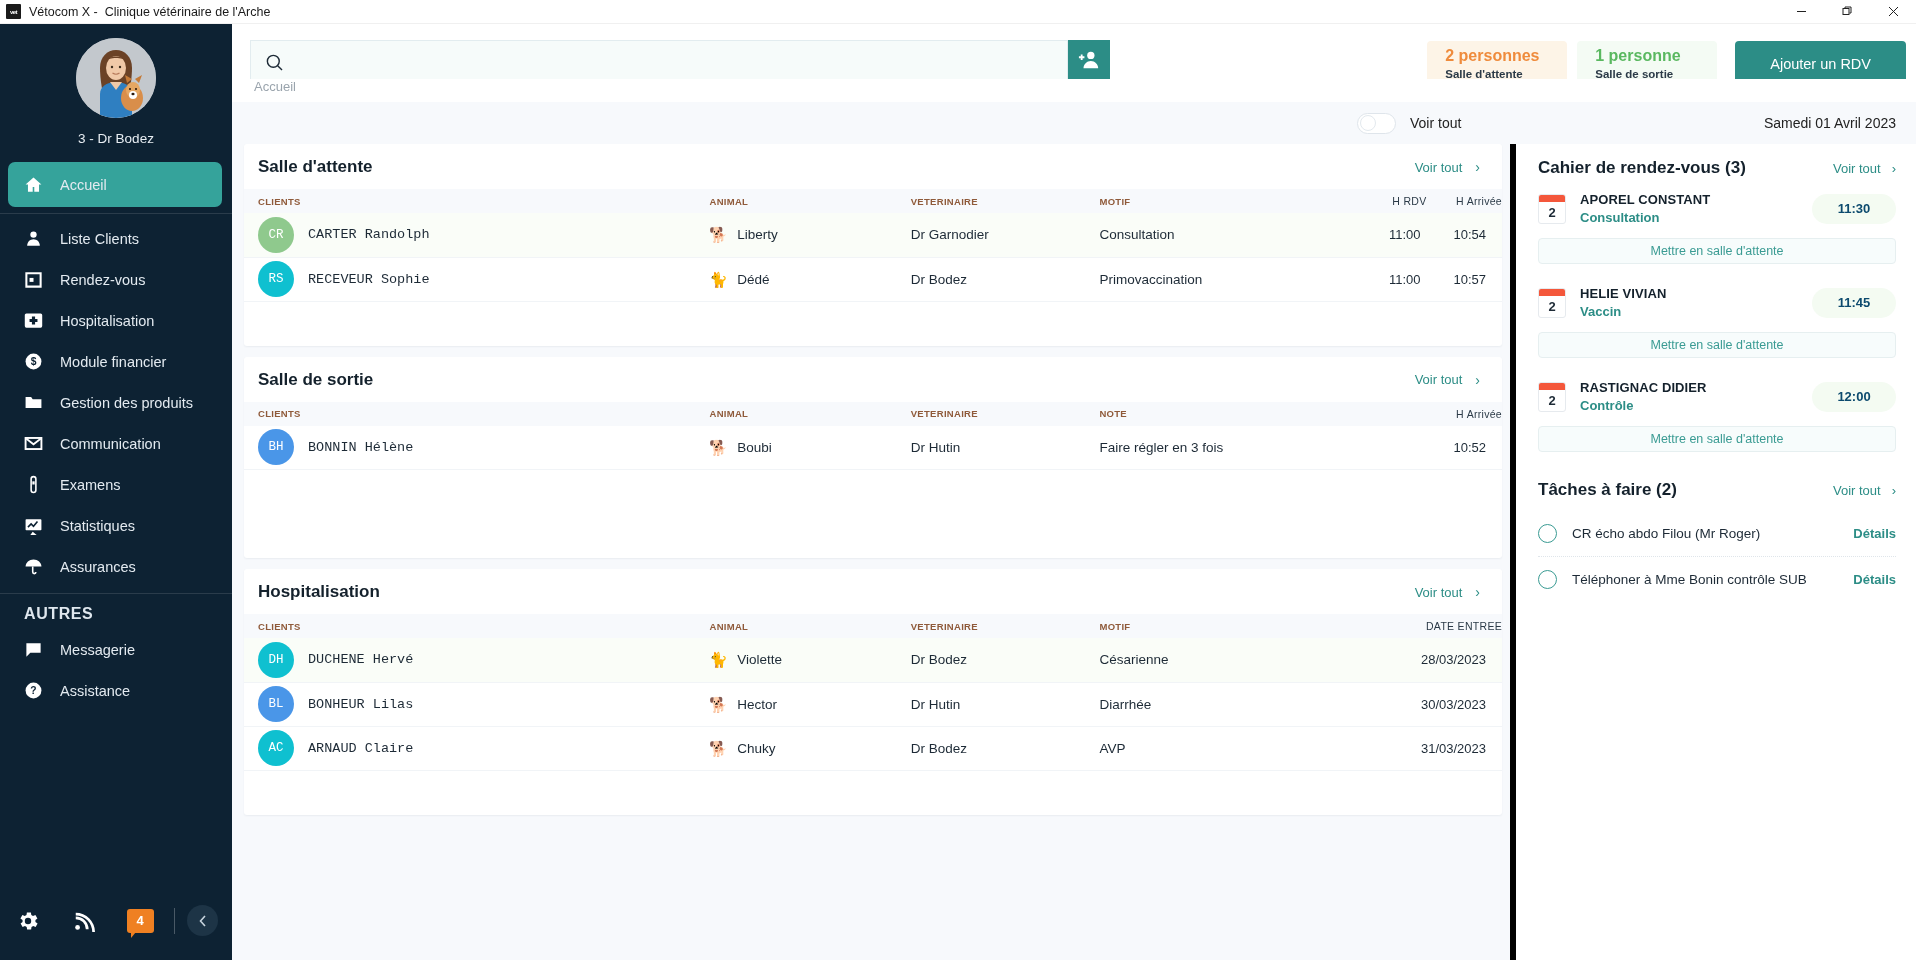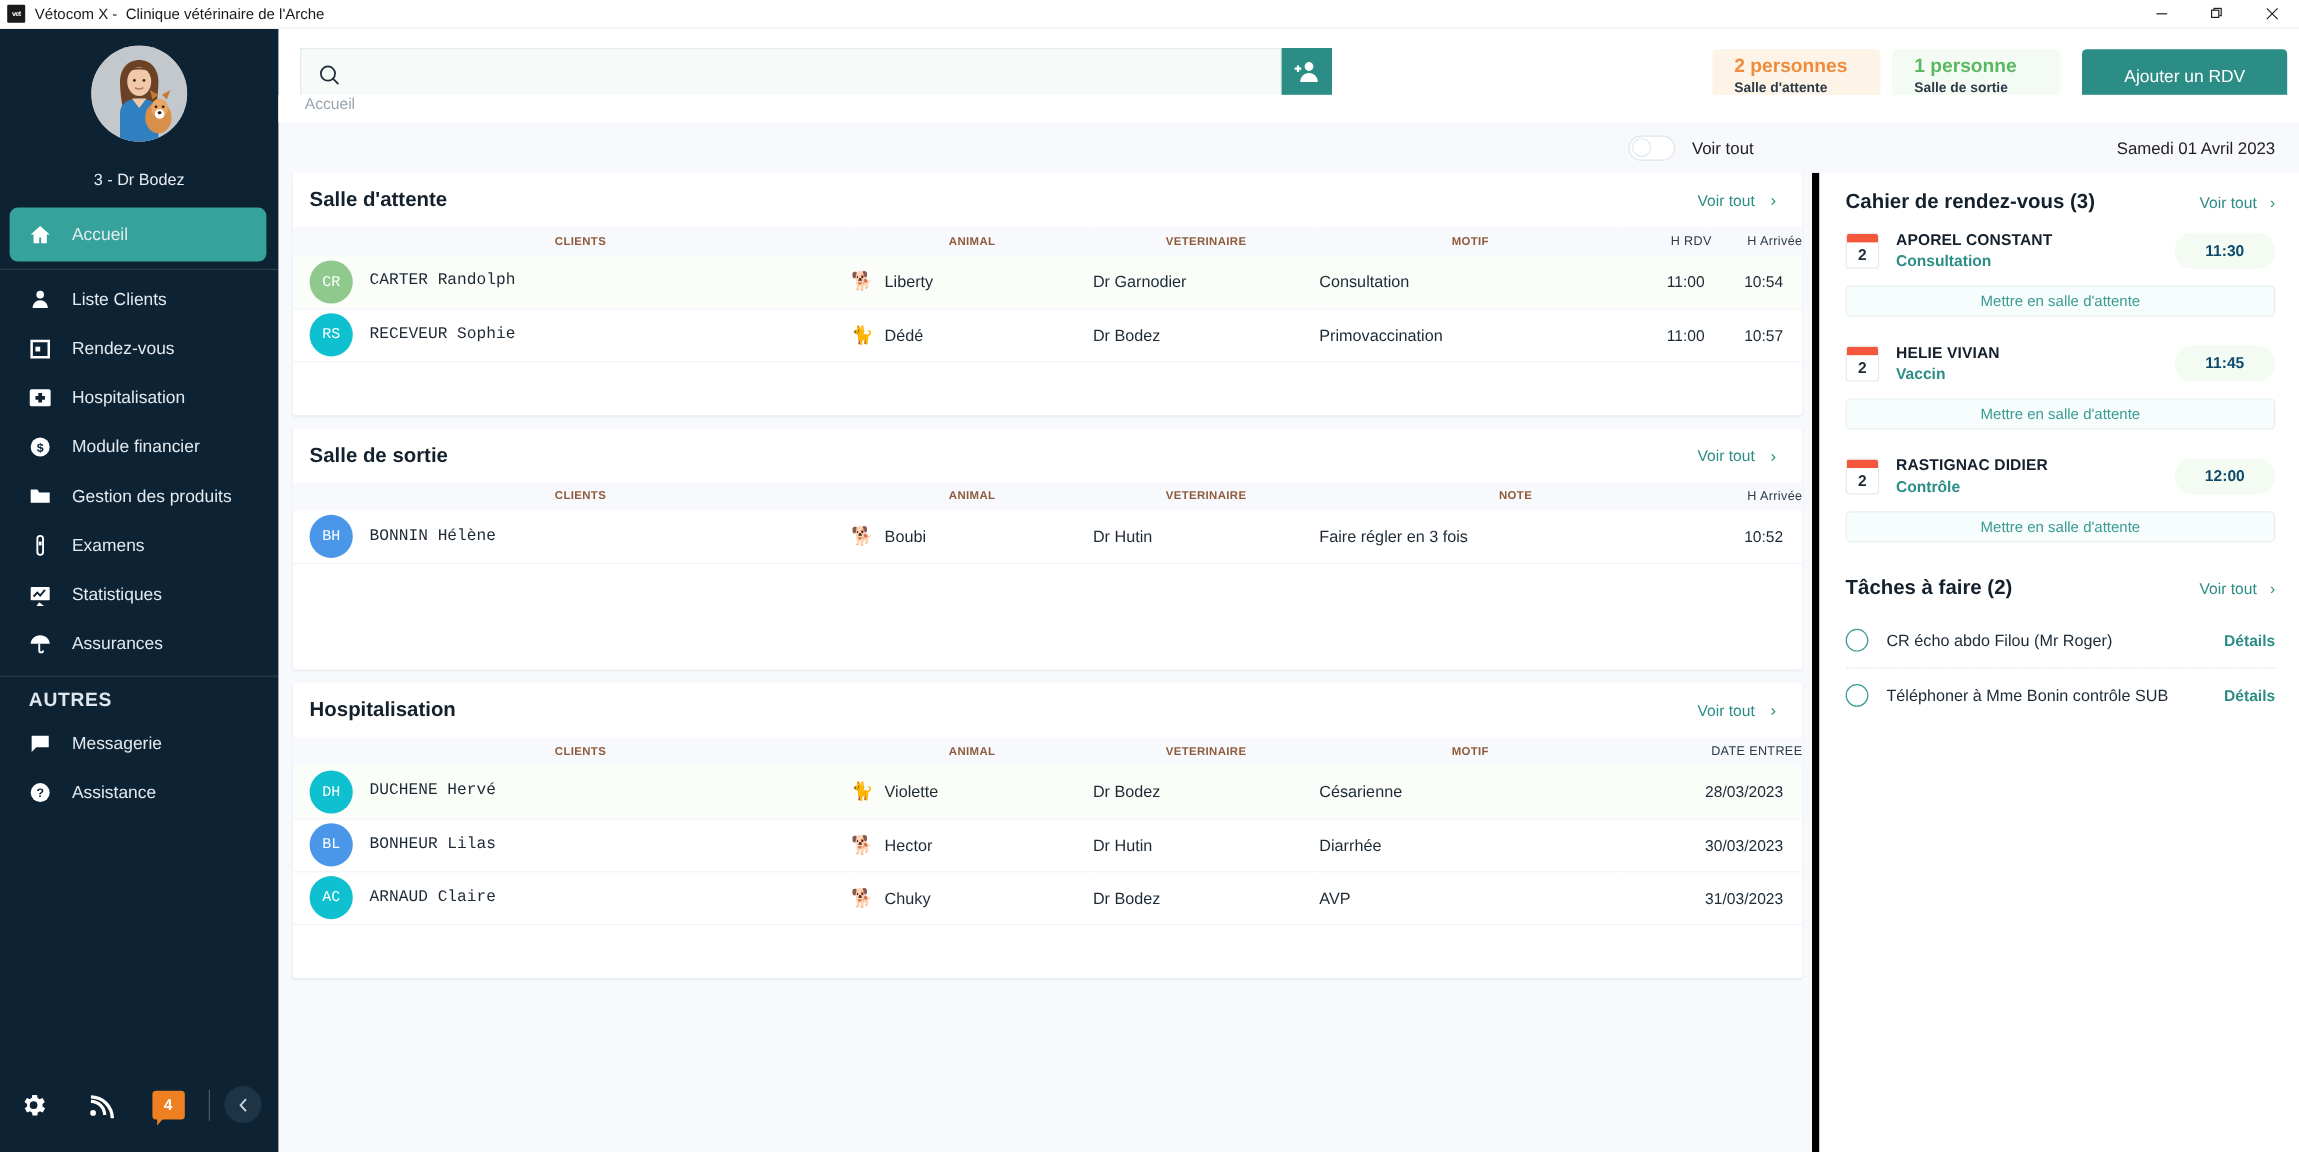--- a/index.html
+++ b/index.html
@@ -45,21 +45,21 @@
   }
   .profile { padding: 14px 0 10px; text-align: center; }
   .avatar-photo {
     width: 80px; height: 80px; border-radius: 50%;
     margin: 0 auto; overflow: hidden;
     background: #b9bec4;
     position: relative;
   }
   .avatar-photo svg { display:block; }
   .profile-name {
-    margin-top: 24px; color: #e8eef3; font-size: 13.5px;
+    margin-top: 13px; color: #e8eef3; font-size: 13.5px;
   }
 
   .nav { margin-top: 6px; }
   .nav-item {
     height: 41px; display: flex; align-items: center;
     padding-left: 24px; color: #e3eaf0; font-size: 14.5px;
     cursor: pointer; gap: 17px;
   }
   .nav-item.active {
     background: #35a39b; margin: 0 10px 0 8px;
@@ -210,21 +210,21 @@
   .voir-tout {
     margin-left: auto; color: #2c8d86; font-size: 13px;
     display:flex; align-items:center; gap: 13px; cursor:pointer;
   }
   .voir-tout .chev { font-size: 14px; }
 
   table { width: 100%; border-collapse: collapse; table-layout: fixed; }
   thead th {
     background: #f7f9fc; color: #8f5a3a;
     font-size: 9.5px; font-weight: bold; letter-spacing: 0.3px;
-    text-align: center; padding: 6px 0 6px 0; height: 23px;
+    text-align: left; padding: 6px 0 6px 0; height: 23px;
   }
   thead th.c0 { padding-left: 14px; color:#8f5a3a; }
   thead th.num { text-align: right; color: #2b3a47; font-weight: normal; font-size: 10.5px; }
   thead th.num.lbl { color:#2b3a47; }
   tbody td {
     font-size: 13.5px; color: #1d2a36;
     padding: 0; height: 44px; vertical-align: middle;
     border-bottom: 1px solid #f1f4f7;
   }
   tbody tr.alt td { background: #fafdf8; }
@@ -404,20 +404,29 @@
 
       <div class="nav-item">
         <span class="nav-icon">
           <svg viewBox="0 0 24 24">
               <path d="M2 5h7l2 3h11v11H2z"></path>
             </svg>
         </span>
         <span>Gestion des produits</span>
       </div>
 
+      <div class="nav-item">
+        <span class="nav-icon">
+          <svg viewBox="0 0 24 24">
+              <rect x="2" y="5" width="20" height="14" fill="none" stroke="#fff" stroke-width="2.4"></rect>
+              <path d="M3 6l9 7 9-7" fill="none" stroke="#fff" stroke-width="2.2"></path>
+            </svg>
+        </span>
+        <span>Communication</span>
+      </div>
 
       <div class="nav-item">
         <span class="nav-icon">
           <svg viewBox="0 0 24 24">
               <rect x="9" y="2" width="6" height="20" rx="3" fill="none" stroke="#fff" stroke-width="2"></rect>
               <rect x="10.5" y="8" width="3" height="4"></rect>
             </svg>
         </span>
         <span>Examens</span>
       </div>

